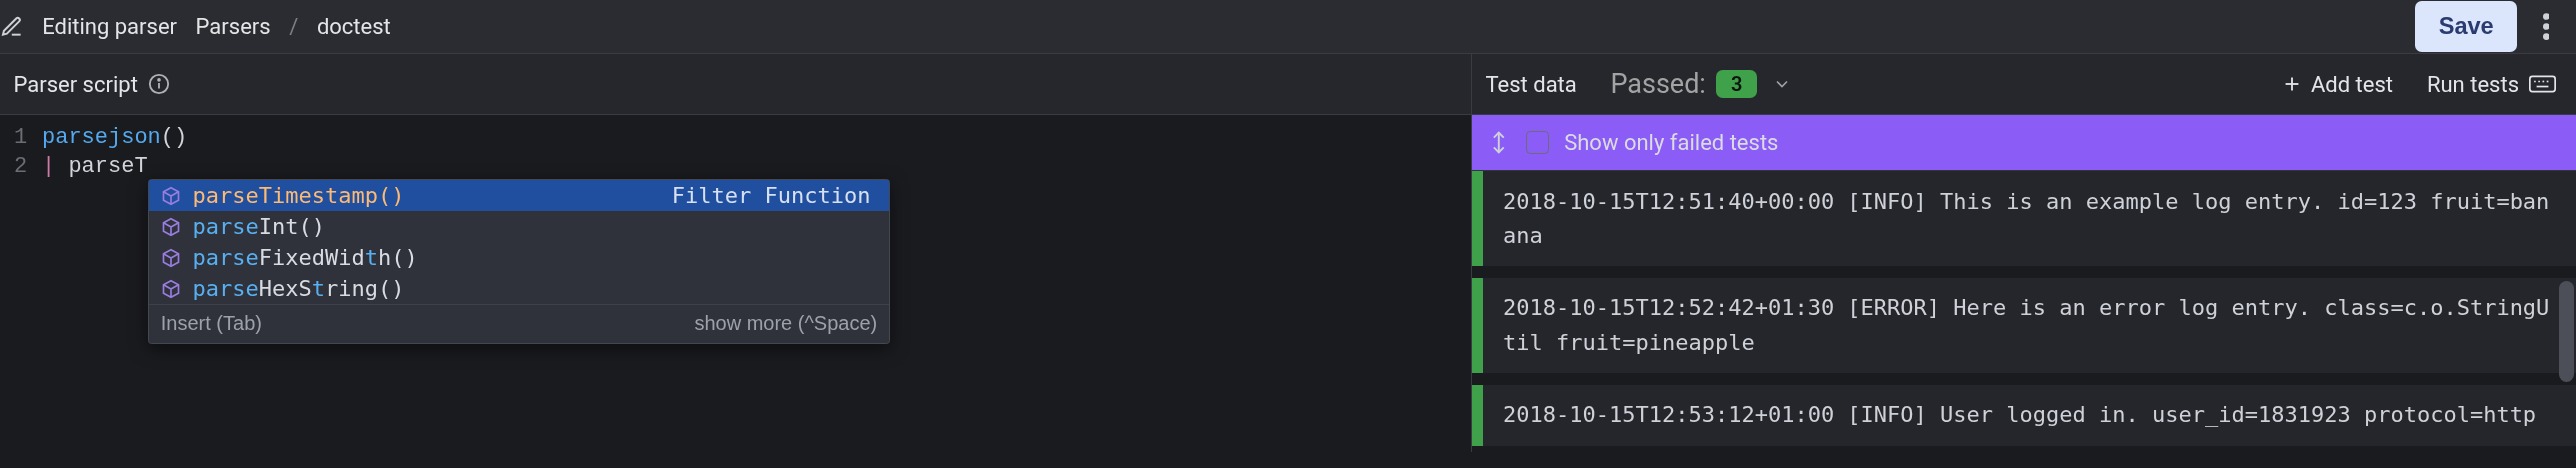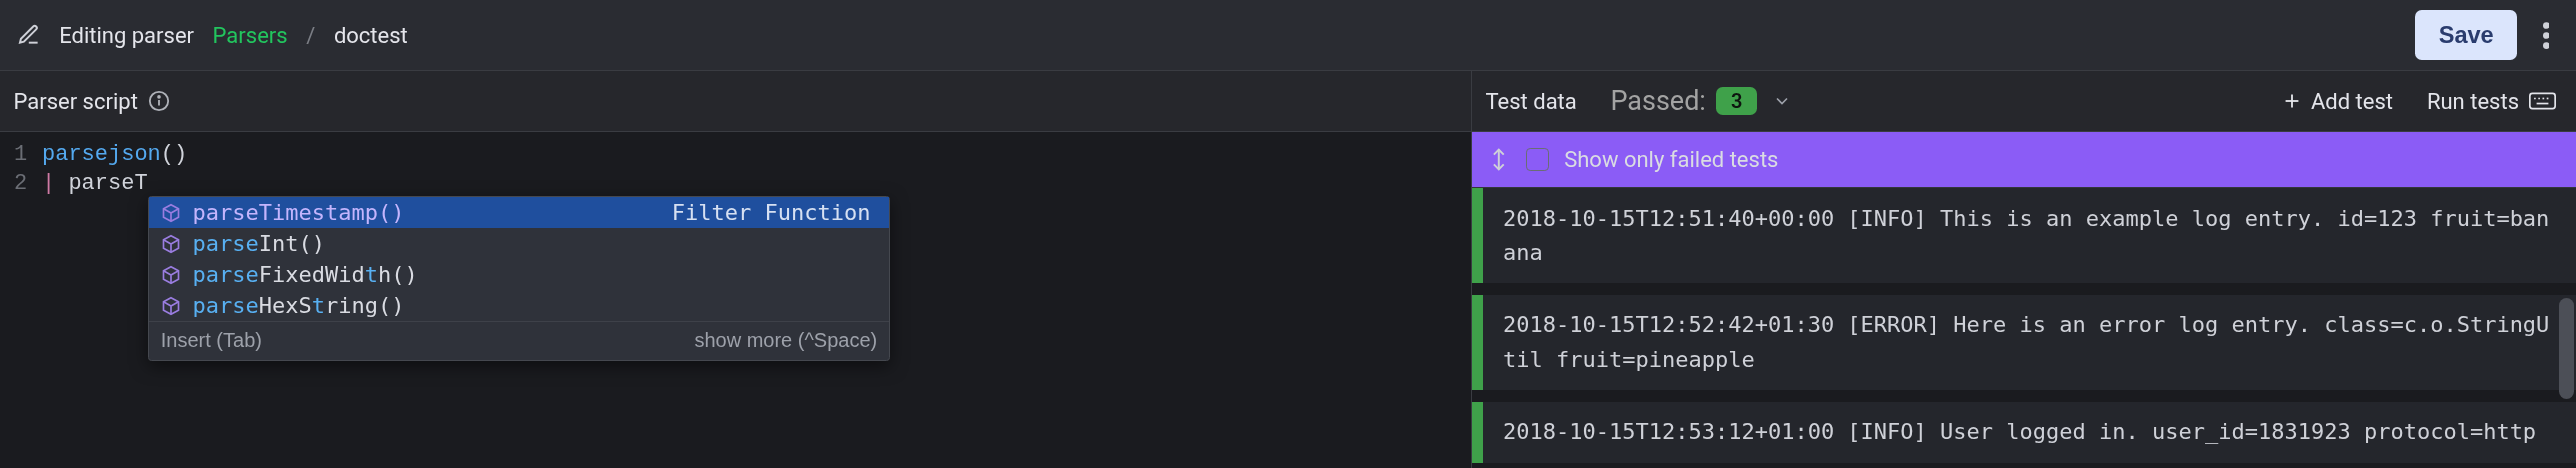--- a/index.html
+++ b/index.html
@@ -1,23 +1,23 @@
 <!DOCTYPE html>
 <html><head>
 <meta charset="utf-8">
 <style>
   * { box-sizing: border-box; margin: 0; padding: 0; }
   html, body { width: 2576px; height: 469px; background: #1a1b1f; color: #d8d9de; font-family: -apple-system, BlinkMacSystemFont, "Segoe UI", Roboto, sans-serif; font-size: 22px; overflow: hidden; }
   
   
-  .header { height: 71px; display: flex; align-items: center; padding: 0 20px 0 17px; border-bottom: 0.8px solid #3a3c42; background: #2a2c32; justify-content: flex-end; }
+  .header { height: 54px; display: flex; align-items: center; padding: 0 20px 0 0; border-bottom: 0.8px solid #3a3c42; background: #2a2c32; justify-content: flex-end; }
   .header-left { display: flex; align-items: center; gap: 18.6px; flex: 1; }
   .edit-icon { display: inline-flex; }
   .title { color: #e4e5eb; font-weight: 400; }
-  .crumb-parsers { color: #22c55e; }
+  .crumb-parsers { color: #e5e5e5; }
   .crumb-sep { color: #7b7e85; }
   .crumb-name { color: #e4e5eb; }
   .save-btn { background: #dbe5fc; color: #2a3c6e; border: none; border-radius: 6.7px; padding: 11.8px 23.6px; font-size: 23.6px; font-weight: 700; cursor: pointer; }
   .more-btn { margin-left: 18.6px; display:inline-flex; padding: 6.7px; cursor:pointer; }
 
   
   .split { display: flex; height: calc(100% - 71px); }
   .left  { width: 1472px; border-right: 0.8px solid #3a3c42; display: flex; flex-direction: column; }
   .right { flex: 1; display: flex; flex-direction: column; }
 
@@ -42,21 +42,21 @@
   .tok-pipe { color:#cf7aa4; }
   .tok-partial { color:#d0d3da; }
 
   
   .ac { position:absolute; left: 148px; top: 64px; width: 742px; background:#2f323a; border:0.8px solid #45484f; border-radius:3.4px; box-shadow: 0 5px 17px rgba(0,0,0,.5); font-family: "SFMono-Regular", Consolas, monospace; font-size:22px; }
   .ac-row { display:flex; align-items:center; height:31px; padding: 0 11.8px; gap:11.8px; }
   .ac-row.sel { background:#1f4f9e; }
   .ac-cube { display:inline-flex; }
   .ac-text .m { color:#58b0f2; } 
   .ac-text { color:#d9dbe2; }
-  .ac-row.sel .ac-text, .ac-row.sel .ac-text .m { color:#c4b5fd; }
+  .ac-row.sel .ac-text, .ac-row.sel .ac-text .m { color:#fdba74; }
   .ac-meta { margin-left:auto; color:#b8c5da; padding-right: 6.7px; }
   .ac-row.sel .ac-meta { color:#d6e0f2; }
   .ac-foot { display:flex; justify-content:space-between; padding: 6.7px 11.8px 8.4px; color:#9da1aa; font-size:20px; font-family: -apple-system, sans-serif; border-top: 0.8px solid #3e4149; }
 
   
   .test-bar { height: 56px; display:flex; align-items:center; gap: 15px; padding: 0 20px 0 15px; border-bottom: 0.8px solid #33353b; background:#8b5cf6; }
   .expand-icon { display:inline-flex; cursor:pointer; }
   .checkbox { width:23.6px; height:23.6px; border:1.7px solid #6a6d74; border-radius:4.2px; display:inline-block; cursor:pointer; }
   .failed-label { color:#dadce2; }
 

